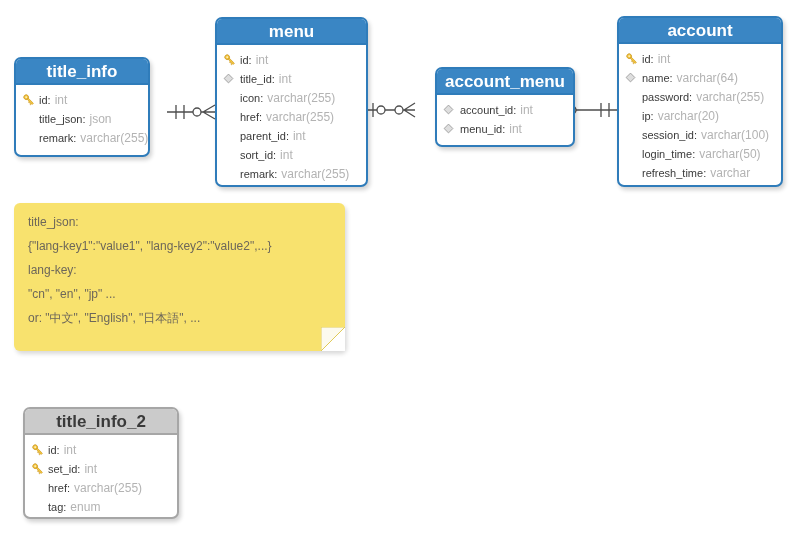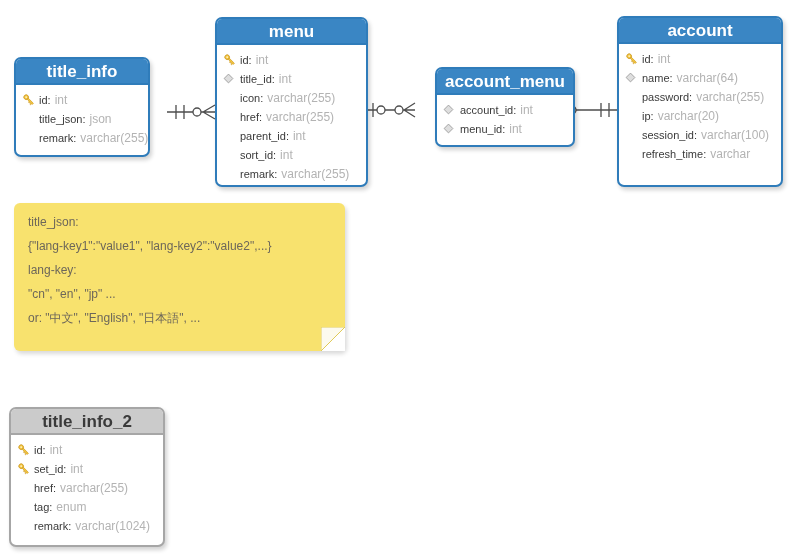--- a/index.html
+++ b/index.html
@@ -30,21 +30,21 @@
   .row { height:19px; display:flex; align-items:center; white-space:nowrap; }
   .ic { width:17px; flex:0 0 17px; display:flex; align-items:center; justify-content:flex-start; }
   .fname { color:#3a3a3a; font-size:11px;text-align:center; }
   .fname::after { content:":"; }
   .ftype { color:#b3b3b3; font-size:12px; margin-left:4px; }
 
   .t0 { left:14px;  top:57px;  width:136px; height:100px; }
   .t1 { left:215px; top:17px;  width:153px; height:170px; }
   .t2 { left:415px; top:67px;  width:140px; height:80px;margin-left:20px;  }
   .t3 { left:617px; top:16px;  width:166px; height:171px; }
-  .t4 { left:9px;  top:407px; width:156px; height:140px; }
+  .t4 { left:23px;  top:407px; width:156px; height:112px; }
 
   
   .note {
     position:absolute; z-index:2; left:14px; top:203px; width:331px; height:148px;
     background:#f8e26e; border-radius:6px;
     box-shadow:2px 3px 4px rgba(0,0,0,0.15);
     padding:7px 14px 12px 14px;
   }
   .note .nline {
     font-size:12px; color:#6d675a; line-height:24px; white-space:nowrap;
@@ -223,20 +223,25 @@
       </div>
       <div class="row">
         <span class="ic"></span>
         <span class="fname">ip</span>
         <span class="ftype">varchar(20)</span>
       </div>
       <div class="row">
         <span class="ic"></span>
         <span class="fname">session_id</span>
         <span class="ftype">varchar(100)</span>
+      </div>
+      <div class="row">
+        <span class="ic"></span>
+        <span class="fname">login_time</span>
+        <span class="ftype">varchar(50)</span>
       </div>
       <div class="row">
         <span class="ic"></span>
         <span class="fname">refresh_time</span>
         <span class="ftype">varchar</span>
       </div>
     </div>
   </div>
 
   <div class="note">

